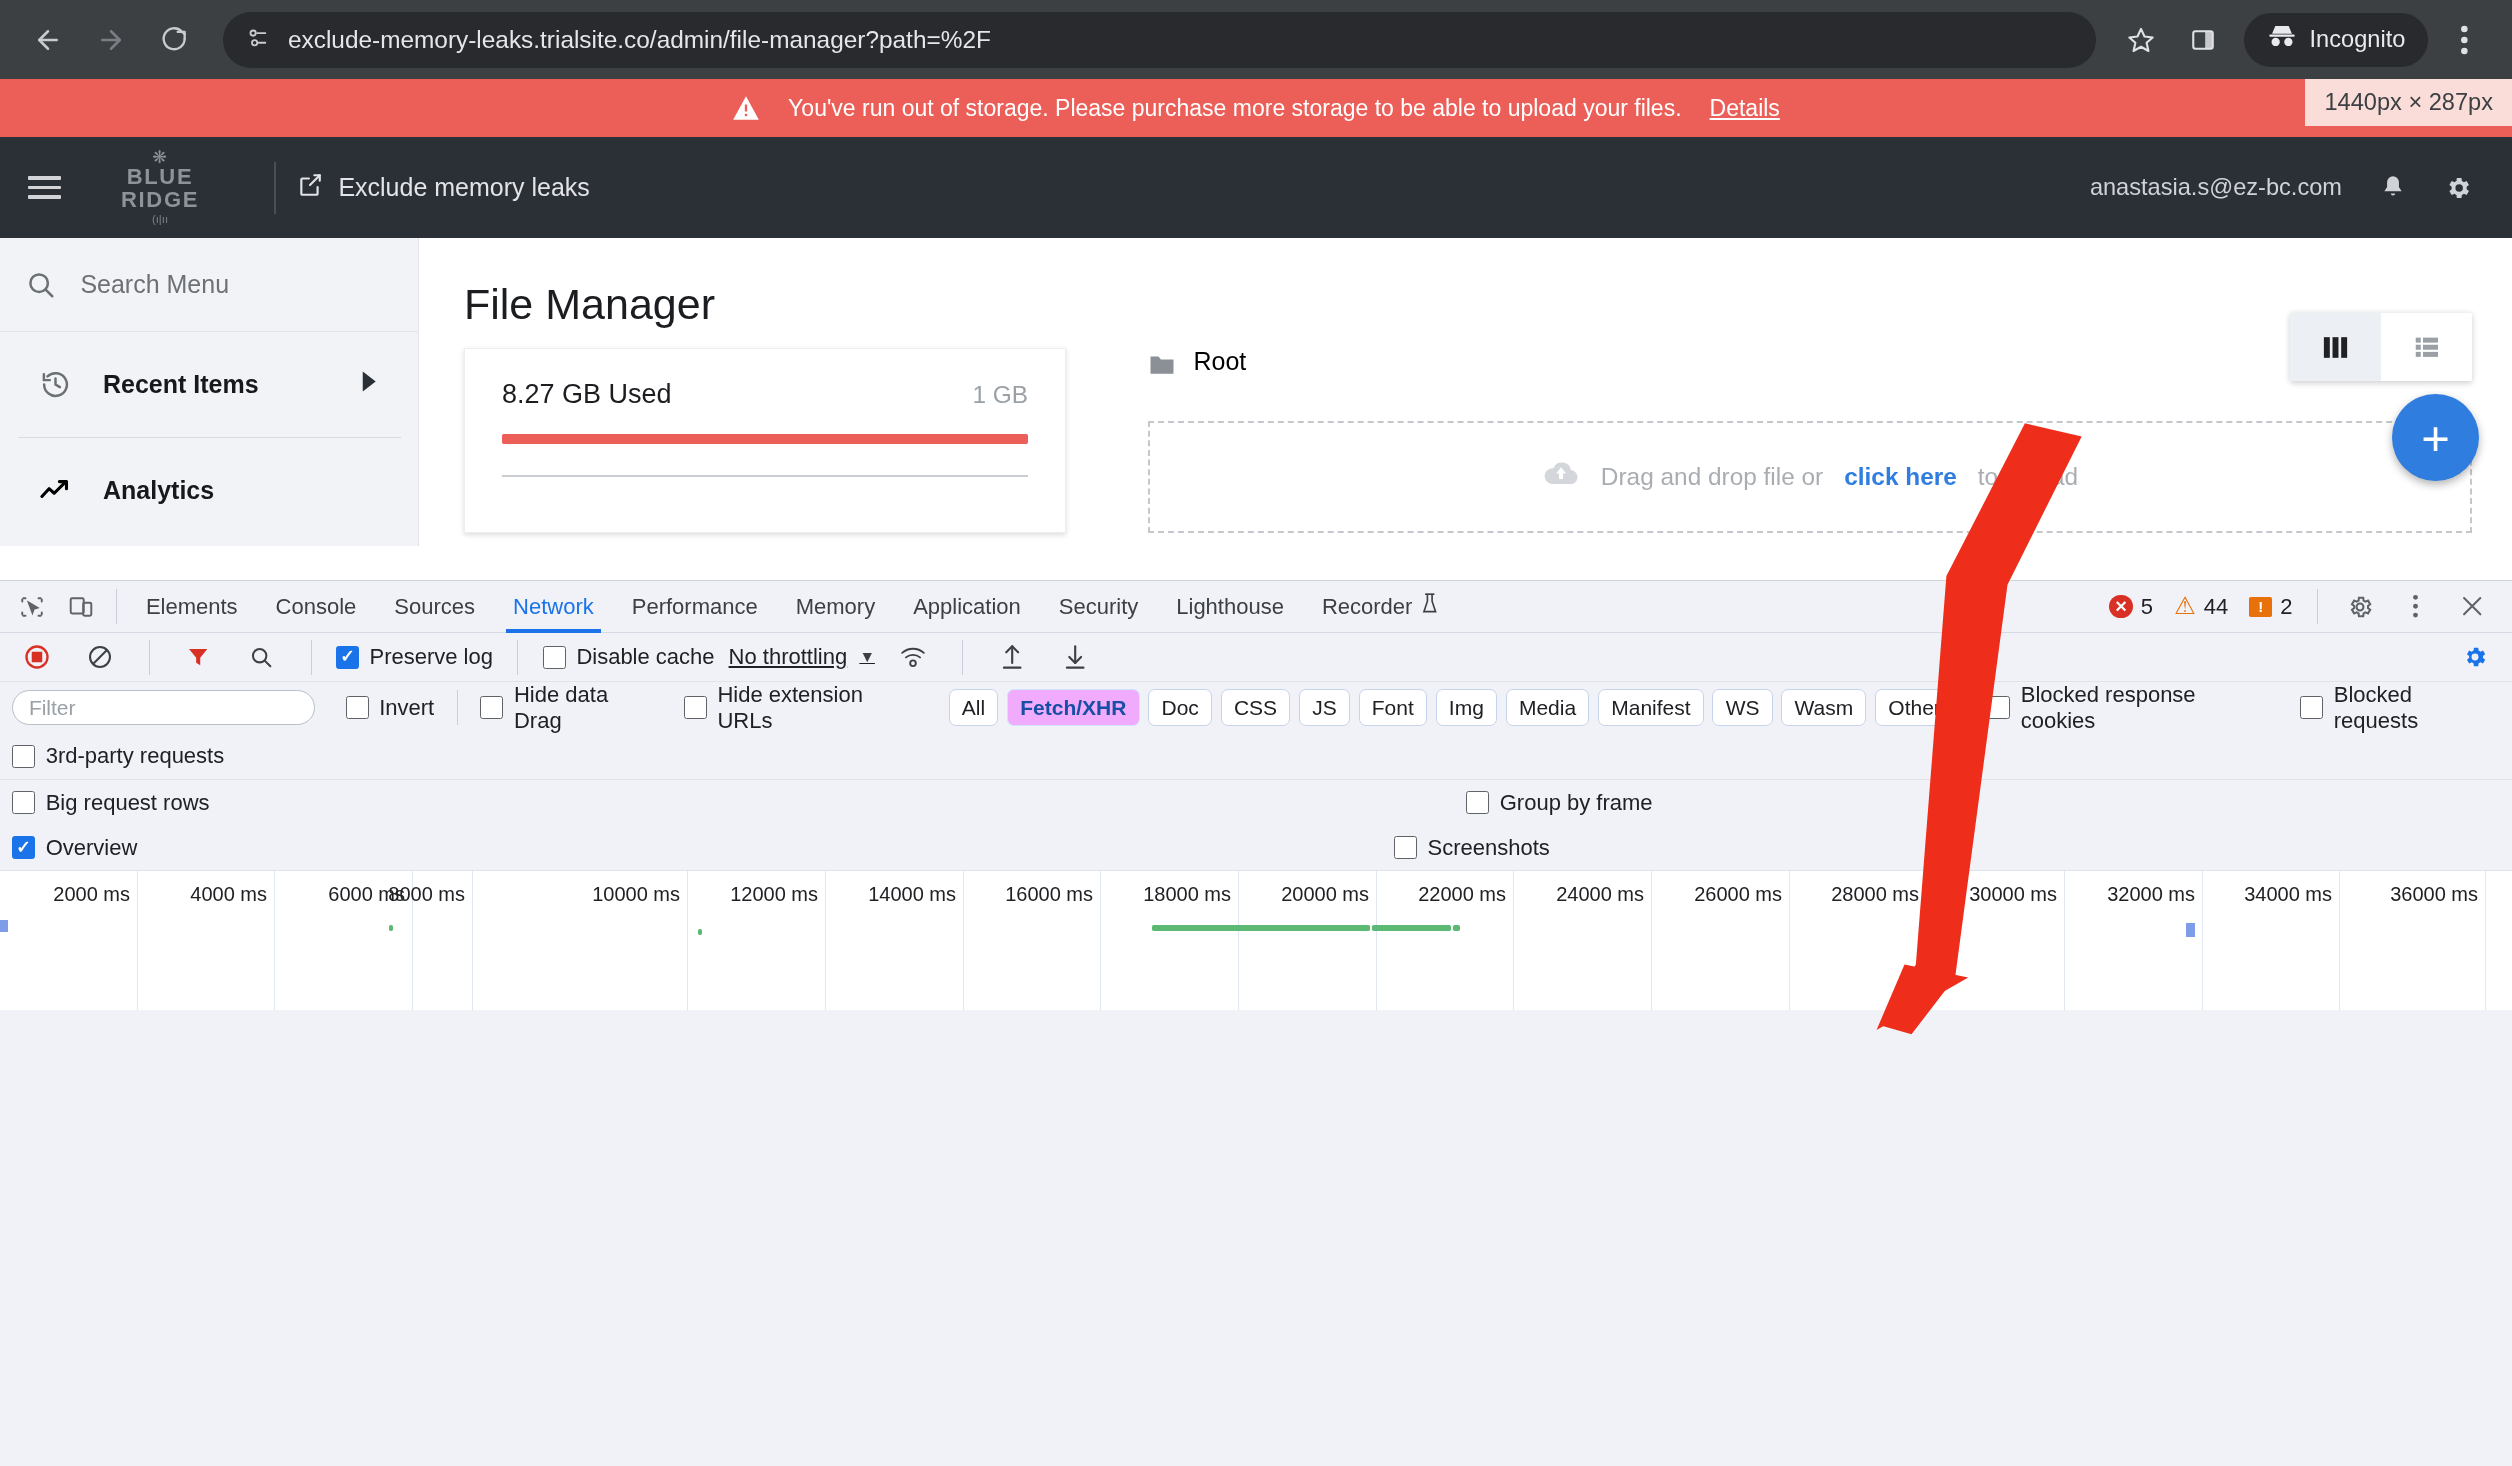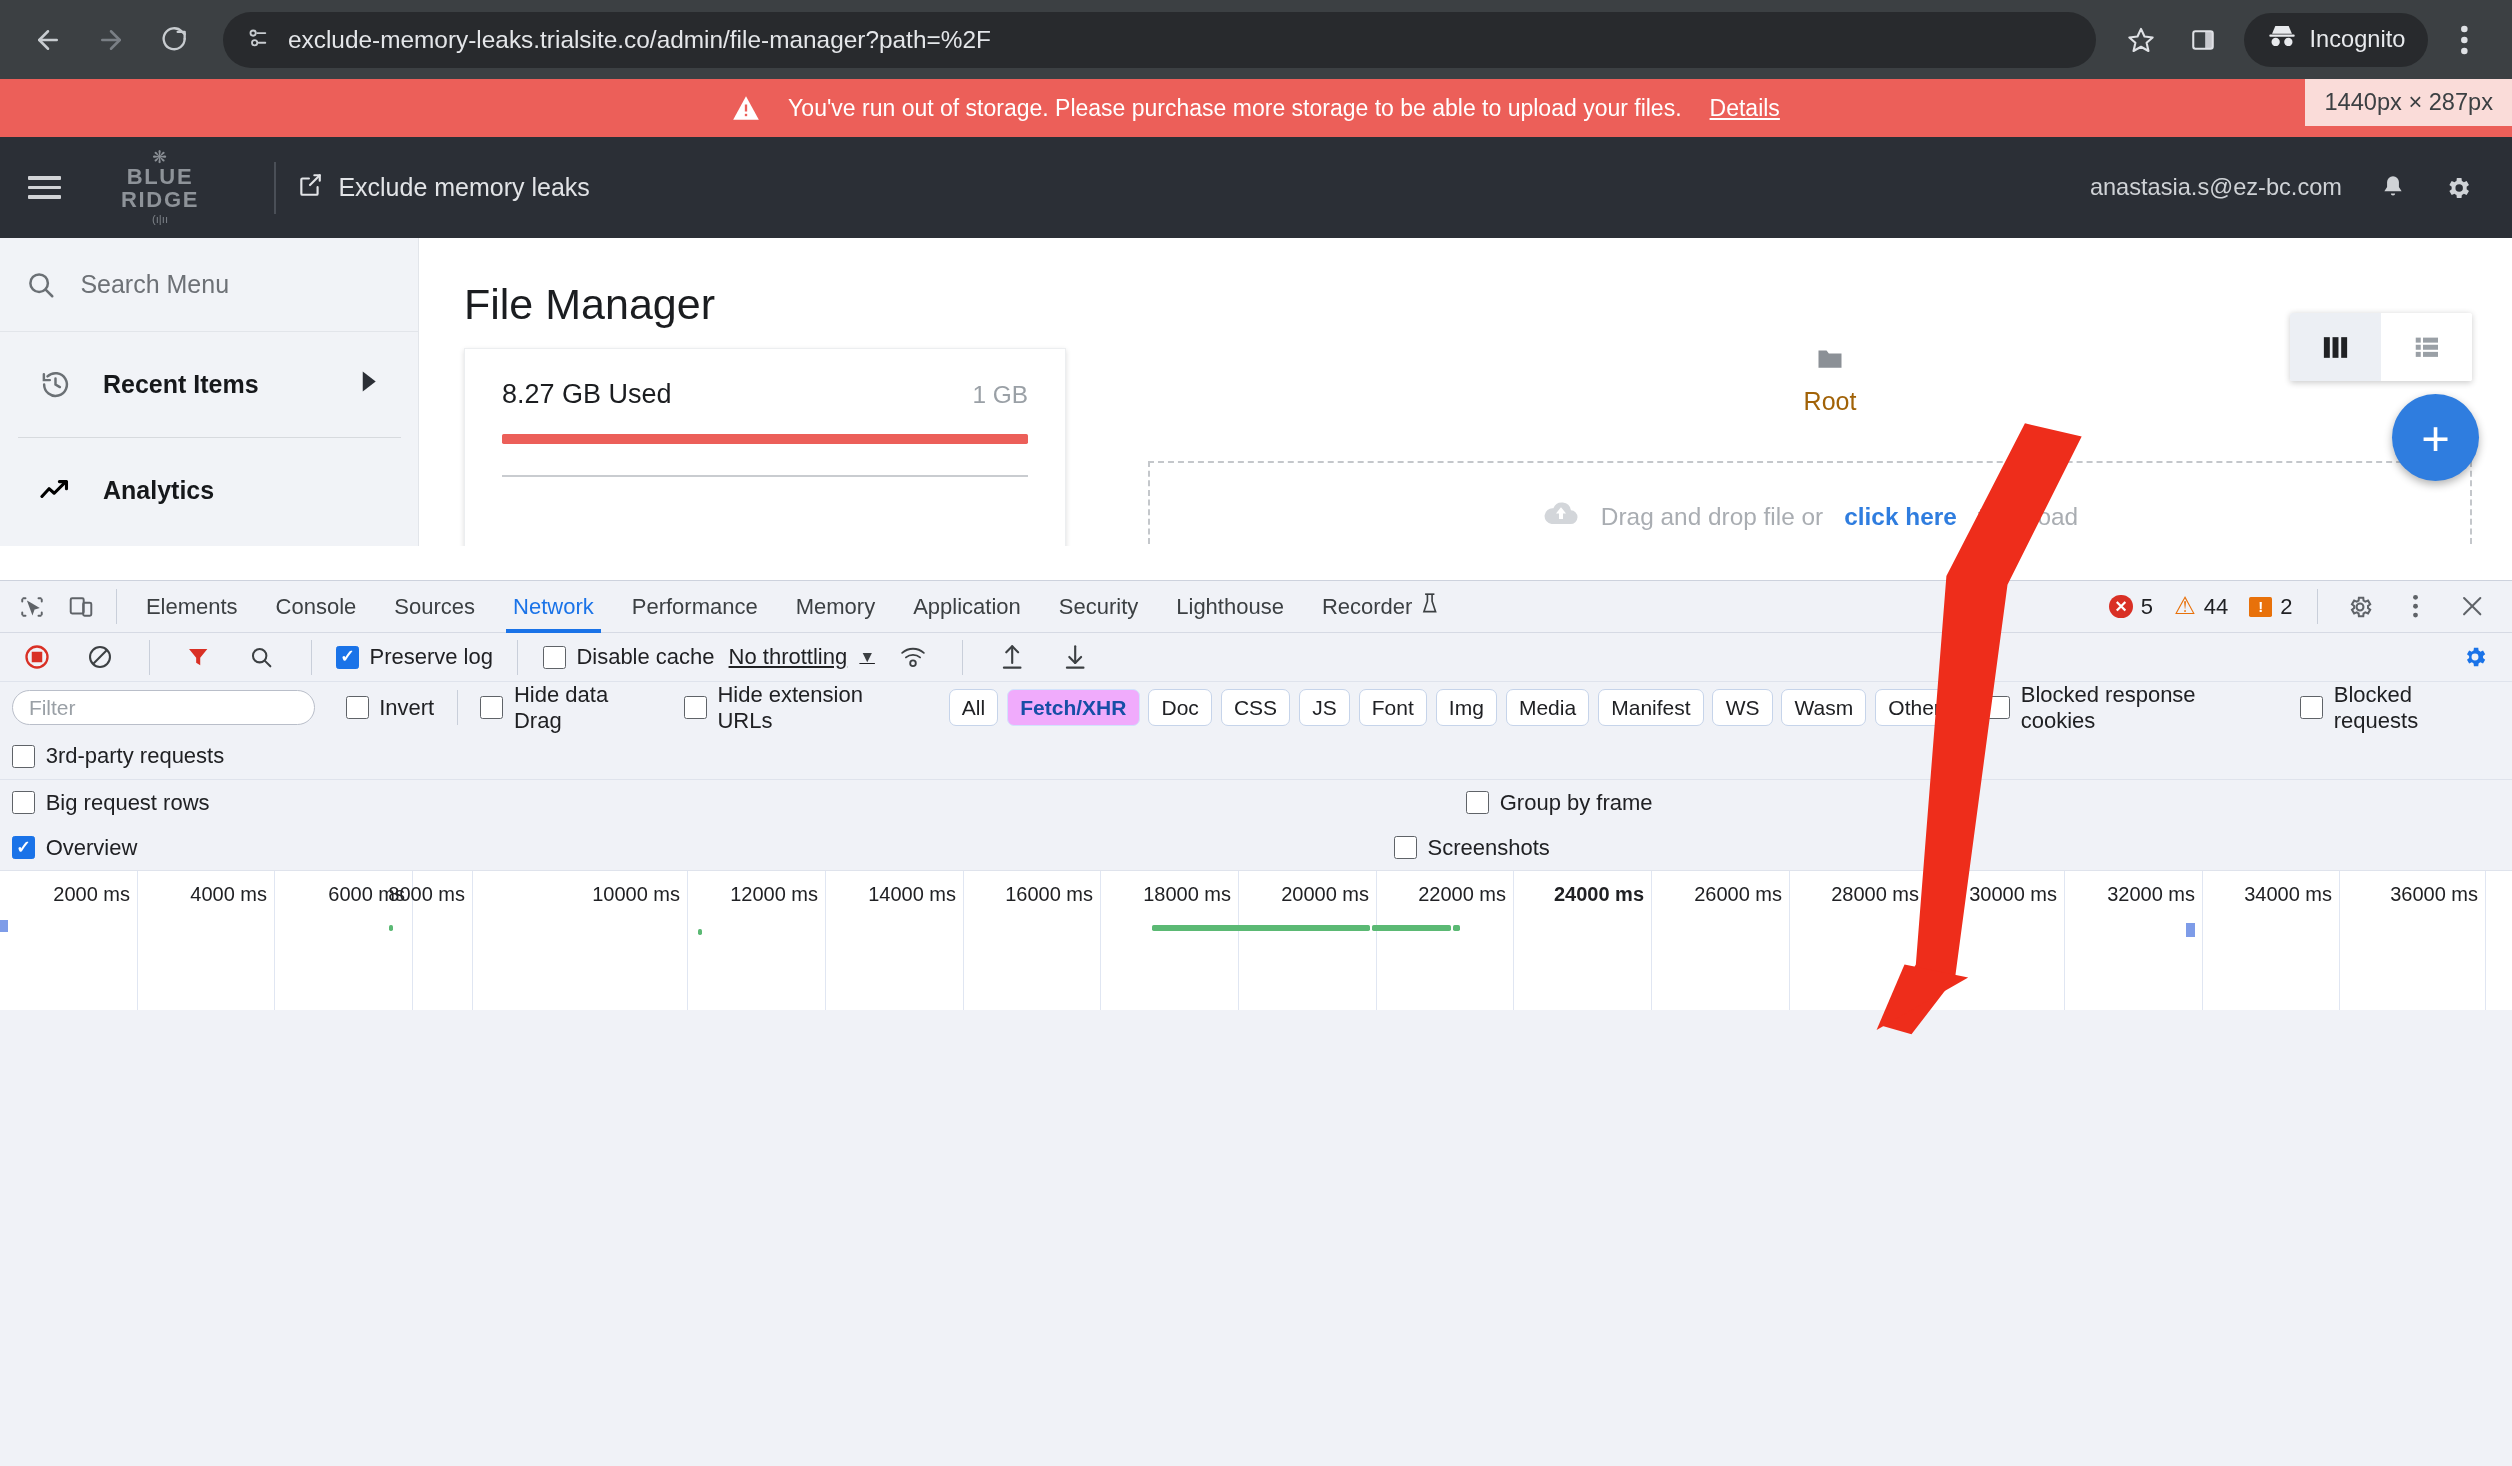--- a/index.html
+++ b/index.html
@@ -188,24 +188,23 @@
   .sc-bar {
     margin-top:24.4px;
     height:9.6px;
     background:#ec5f59;
     border-radius:1.7px;
   }
   .sc-rule { margin-top:31px; height:1.7px; background:#c9ccd0;}
 
   .right-area { flex:1 1 auto; padding-top:17.5px; position:relative; }
   .crumb {
-    display:flex; align-items:center; gap:17.5px;
-    font-size:25px; color:#a16207;
+    display:flex; align-items:flex-end; gap:17.5px;
+    font-size:25px; color:#000000;
     padding-left:21px;
-    flex-direction:column;
   }
   .crumb .folder { color:#8b9096; display:flex;}
   .dropzone {
     margin:45px 40px 0 21px;
     height:112px;
     border:2.6px dashed #c4c7cb;
     display:flex; align-items:center; justify-content:center;
     gap:21px;
     color:#a9adb2;
     font-size:24.4px;
@@ -873,21 +872,21 @@
         </div>
         <div class="ov-tick" style="left: 0px; width: 1239px;">
           <span>18000 ms</span>
         </div>
         <div class="ov-tick" style="left: 0px; width: 1377px;">
           <span>20000 ms</span>
         </div>
         <div class="ov-tick" style="left: 0px; width: 1514px;">
           <span>22000 ms</span>
         </div>
-        <div class="ov-tick" style="left: 0px; width: 1652px; font-weight: bold;">
+        <div class="ov-tick" style="left: 0px; width: 1652px;">
           <span>24000 ms</span>
         </div>
         <div class="ov-tick" style="left: 0px; width: 1790px;">
           <span>26000 ms</span>
         </div>
         <div class="ov-tick" style="left: 0px; width: 1927px;">
           <span>28000 ms</span>
         </div>
         <div class="ov-tick" style="left: 0px; width: 2065px;">
           <span>30000 ms</span>

